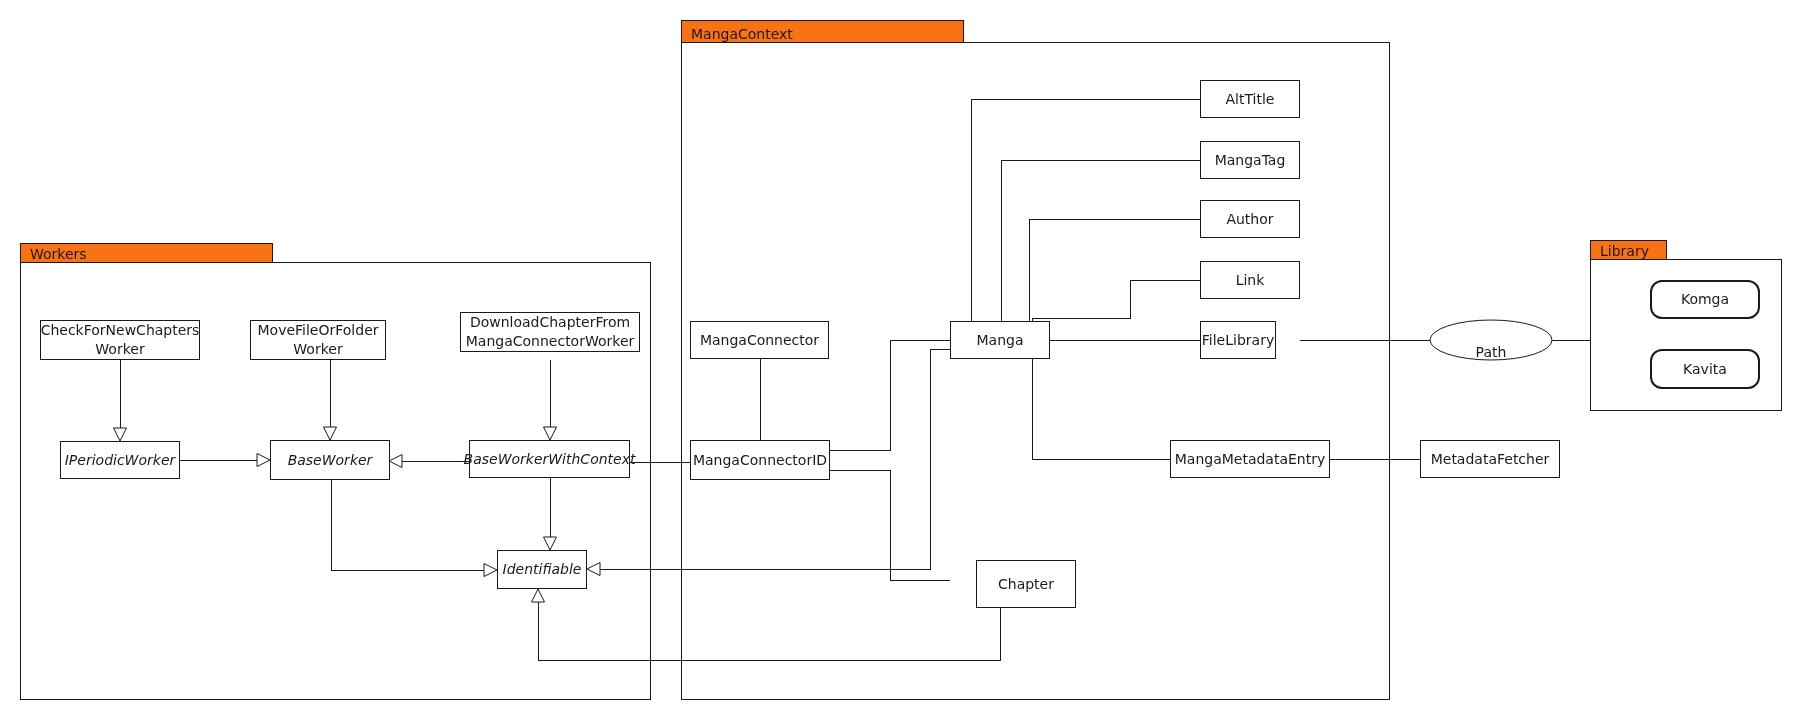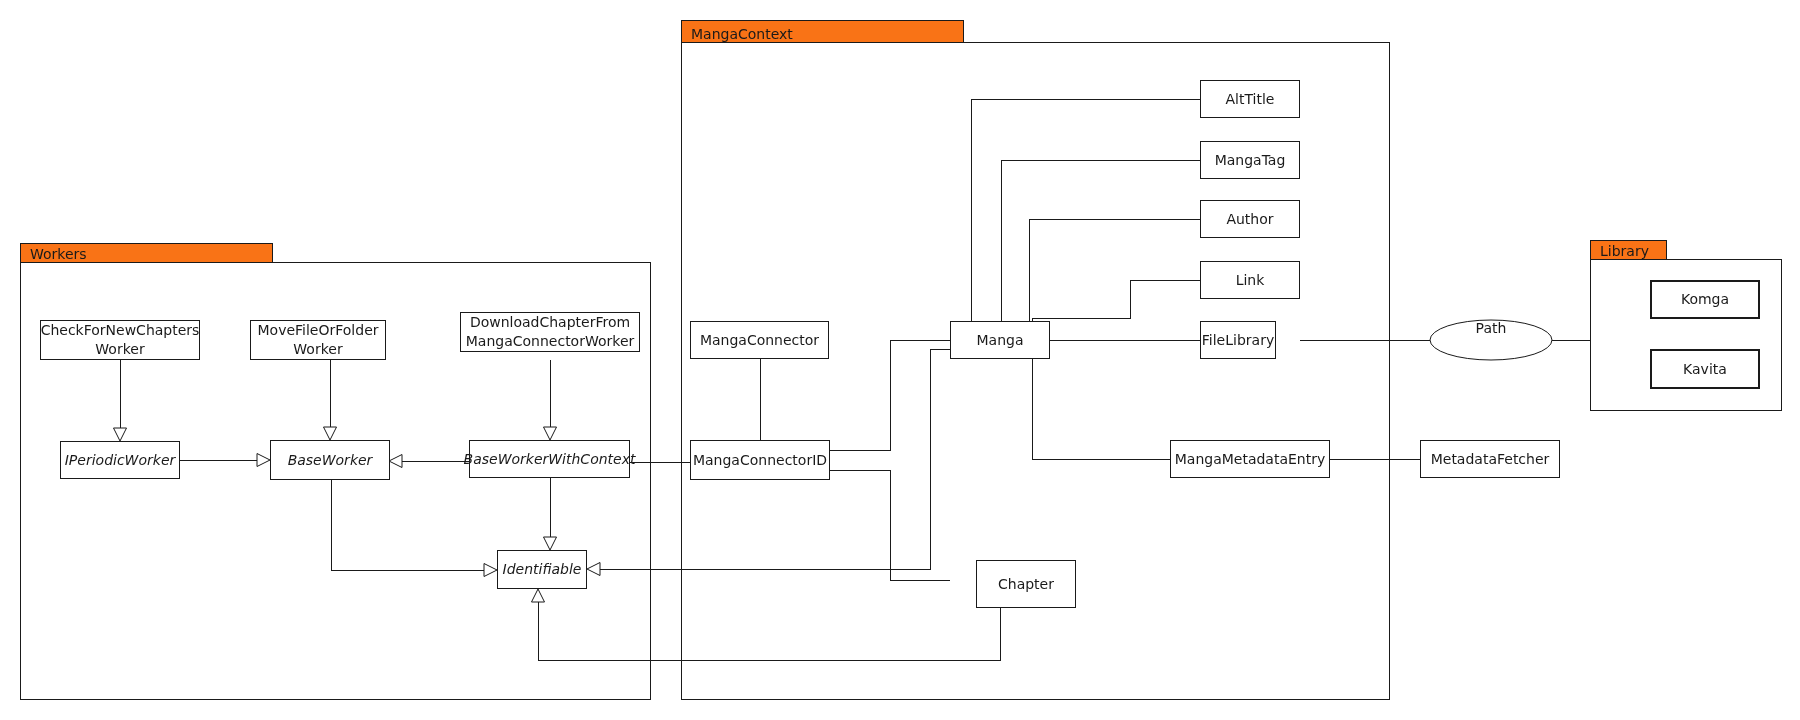--- a/index.html
+++ b/index.html
@@ -44,21 +44,21 @@
     flex-direction: column;
     align-items: center;
     justify-content: center;
     font-size: 14px;
     line-height: 19px;
     text-align: left;
     white-space: nowrap;
     box-sizing: border-box;
   }
   .node.abstract { font-style: italic; }
-  .node.thick { border-width: 2px; }
+  .node.thick { border-width: 2px; border-radius: 12px; }
   .ellipse-label {
     position: absolute;
     z-index: 2;
     font-size: 14px;
     text-align: center;
     background: transparent;
   }
 </style>
 </head>
 <body>
@@ -108,21 +108,21 @@
   <div class="pkg-tab" style="left:681px; top:20px; width:283px; height:23px;">
     <span>MangaContext</span>
   </div>
   <div class="pkg-body" style="left:681px; top:42px; width:707px; height:656px;"></div>
 
   <div class="pkg-tab" style="left:1590px; top:240px; width:77px; height:20px;">
     <span>Library</span>
   </div>
   <div class="pkg-body" style="left:1590px; top:259px; width:190px; height:150px;"></div>
 
-  <div class="ellipse-label" style="left:1430px; top:320px; width:122px;">Path</div>
+  <div class="ellipse-label" style="left:1430px; top:344px; width:122px;">Path</div>
 
 <div class="node" style="left: 40px; top: 320px; width: 160px; height: 40px;">
       <div>CheckForNewChapters</div>
       <div>Worker</div>
     </div>
     <div class="node" style="left: 250px; top: 320px; width: 136px; height: 40px;">
       <div>MoveFileOrFolder</div>
       <div>Worker</div>
     </div>
     <div class="node" style="left: 460px; top: 312px; width: 180px; height: 40px;">

